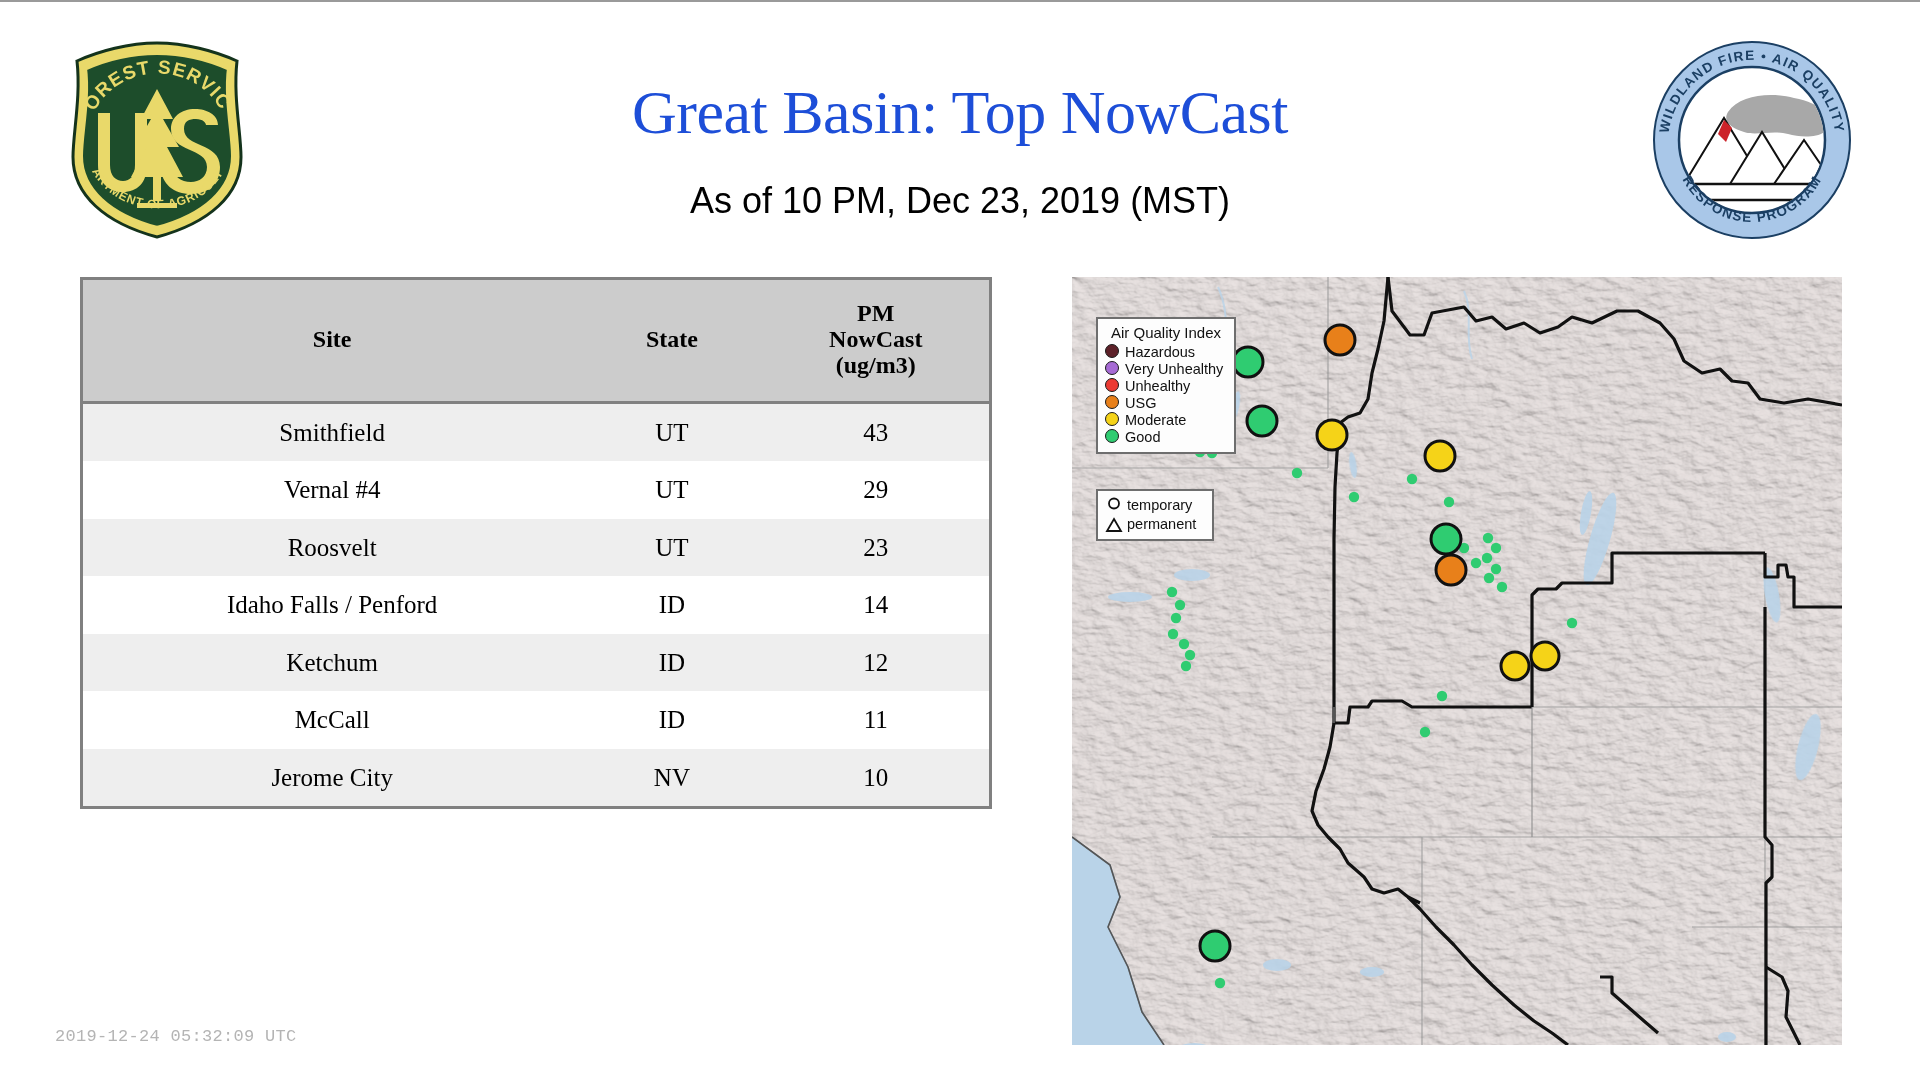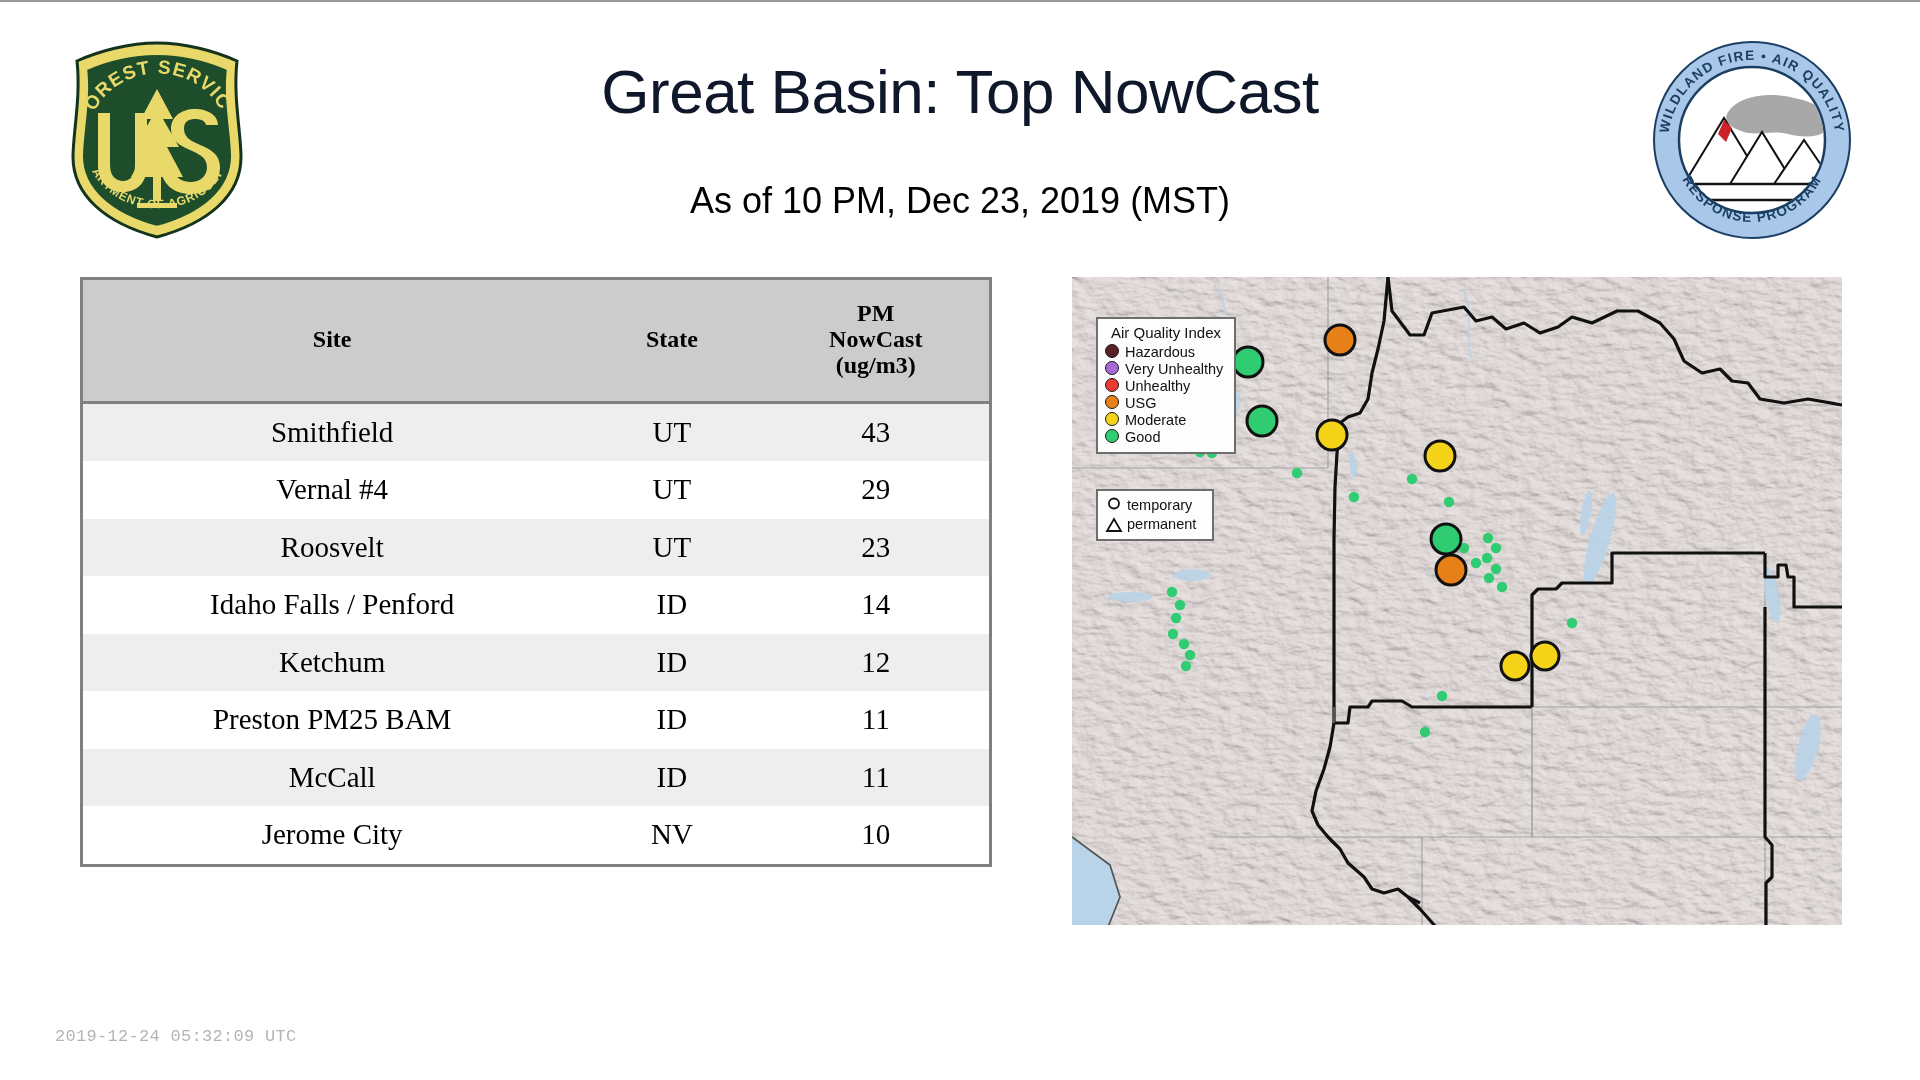--- a/index.html
+++ b/index.html
@@ -18,24 +18,24 @@
   }
 
   
   #fs-logo { position: absolute; left: 55px; top: 35px; width: 205px; height: 205px; }
 
   
   #wf-logo { position: absolute; left: 1652px; top: 38px; width: 200px; height: 200px; }
 
   
   #title {
-    position: absolute; left: 330px; top: 54px; width: 1260px;
+    position: absolute; left: 330px; top: 75px; width: 1260px;
     text-align: center;
-    font-size: 62px; font-weight: 400; color: #0f172a;
-    font-family: Liberation Sans, sans-serif;
+    font-size: 62px; font-weight: 400; color: #1d4ed8;
+    font-family: Liberation Serif, serif;
     letter-spacing: -0.5px;
     white-space: nowrap;
   }
   #subtitle {
     position: absolute; left: 330px; top: 178px; width: 1260px;
     text-align: center;
     font-size: 36px; font-weight: 400; color: #000;
     font-family: "Liberation Sans", sans-serif;
     white-space: nowrap;
   }
@@ -56,21 +56,21 @@
     color: #000;
     text-align: center;
     vertical-align: middle;
     padding: 8px 4px;
     border-bottom: 3px solid #808080;
     line-height: 1.08;
   }
   table.aqtable th.hdr-site { height: 122px; }
   table.aqtable td {
     font-family: "Liberation Serif", serif;
-    font-size: 29px;
+    font-size: 25px;
     color: #000;
     text-align: center;
     padding: 0;
     height: 57.5px;
     line-height: 57.5px;
     border: none;
   }
   table.aqtable tbody tr:nth-child(odd)  { background: #eeeeee; }
   table.aqtable tbody tr:nth-child(even) { background: #ffffff; }
   .col-site  { width: 55%; }
@@ -81,21 +81,21 @@
   #timestamp {
     position: absolute; left: 55px; top: 1025px;
     font-size: 17px; color: #b4b4b4;
     font-family: Liberation Mono, monospace;
     letter-spacing: 0.3px;
   }
 
   
   #map {
     position: absolute; left: 1072px; top: 275px;
-    width: 770px; height: 648px;
+    width: 770px; height: 768px;
     overflow: hidden;
     background: #86efac;
   }
   #map svg { display: block; }
 
   
   .legend-box {
     position: absolute;
     background: #fdfdfd;
     border: 2px solid #6e6e6e;
@@ -233,25 +233,20 @@
           </tr>
           <tr>
             <td>Idaho Falls / Penford</td>
             <td>ID</td>
             <td>14</td>
           </tr>
           <tr>
             <td>Ketchum</td>
             <td>ID</td>
             <td>12</td>
-          </tr>
-          <tr>
-            <td>Preston PM25 BAM</td>
-            <td>ID</td>
-            <td>11</td>
           </tr>
           <tr>
             <td>McCall</td>
             <td>ID</td>
             <td>11</td>
           </tr>
           <tr>
             <td>Jerome City</td>
             <td>NV</td>
             <td>10</td>

